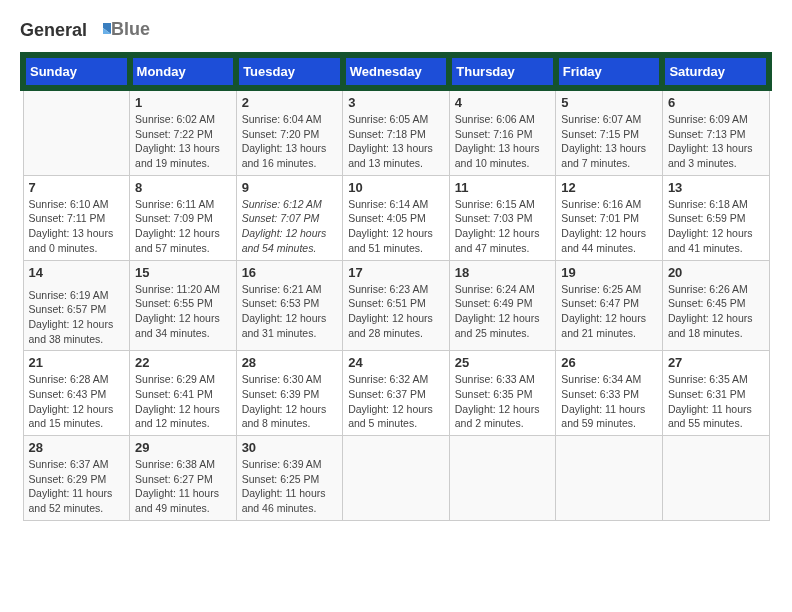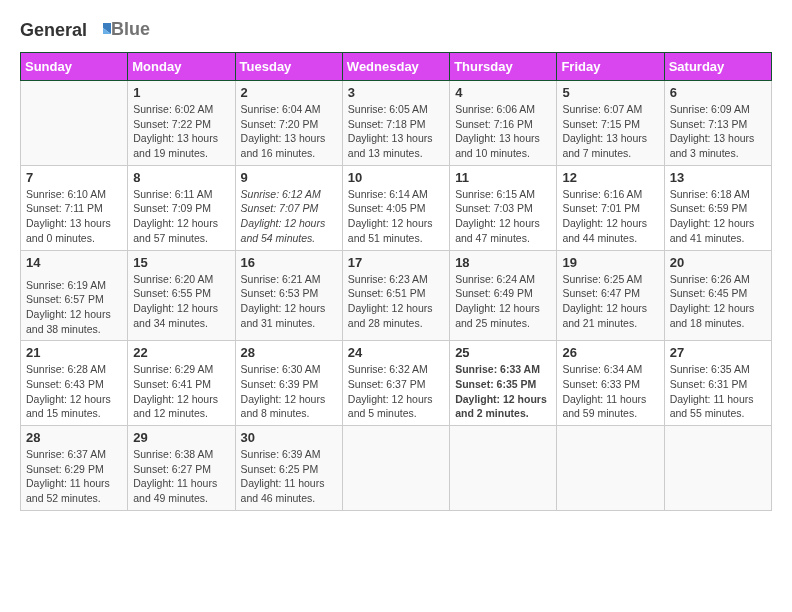--- a/index.html
+++ b/index.html
@@ -32,27 +32,27 @@
     .location {
       font-size: 14px;
       color: #555;
     }
     table {
       width: 100%;
       border-collapse: collapse;
       font-size: 11px;
     }
     thead tr th {
-      background-color: #d946ef;
+      background-color: #1d4ed8;
       color: #fff;
       padding: 6px 4px;
       text-align: left;
       font-size: 13px;
       font-weight: bold;
-      border: 1px solid #14532d;
+      border: 6px solid #14532d;
     }
     tbody tr td {
       border: 1px solid #ccc;
       vertical-align: top;
       padding: 4px 5px;
       width: calc(100% / 7);
       height: 80px;
       color: #333;
     }
     .day-number {
@@ -211,21 +211,21 @@
       <tr>
         <td>
           <span class="day-number">14</span>
           <div class="cell-text" style="white-space: pre-line; margin-top: 8px;">Sunrise: 6:19 AM
 Sunset: 6:57 PM
 Daylight: 12 hours
 and 38 minutes.</div>
         </td>
         <td>
           <span class="day-number">15</span>
-          <div class="cell-text" style="white-space: pre-line;">Sunrise: 6:20 AM
+          <div class="cell-text" style="white-space: pre-line;">Sunrise: 11:20 AM
 Sunset: 6:55 PM
 Daylight: 12 hours
 and 34 minutes.</div>
         </td>
         <td>
           <span class="day-number">16</span>
           <div class="cell-text" style="white-space: pre-line;">Sunrise: 6:21 AM
 Sunset: 6:53 PM
 Daylight: 12 hours
 and 31 minutes.</div>
@@ -283,21 +283,21 @@
         </td>
         <td>
           <span class="day-number">24</span>
           <div class="cell-text" style="white-space: pre-line;">Sunrise: 6:32 AM
 Sunset: 6:37 PM
 Daylight: 12 hours
 and 5 minutes.</div>
         </td>
         <td>
           <span class="day-number">25</span>
-          <div class="cell-text" style="white-space: pre-line; font-weight: bold;">Sunrise: 6:33 AM
+          <div class="cell-text" style="white-space: pre-line;">Sunrise: 6:33 AM
 Sunset: 6:35 PM
 Daylight: 12 hours
 and 2 minutes.</div>
         </td>
         <td>
           <span class="day-number">26</span>
           <div class="cell-text" style="white-space: pre-line;">Sunrise: 6:34 AM
 Sunset: 6:33 PM
 Daylight: 11 hours
 and 59 minutes.</div>

